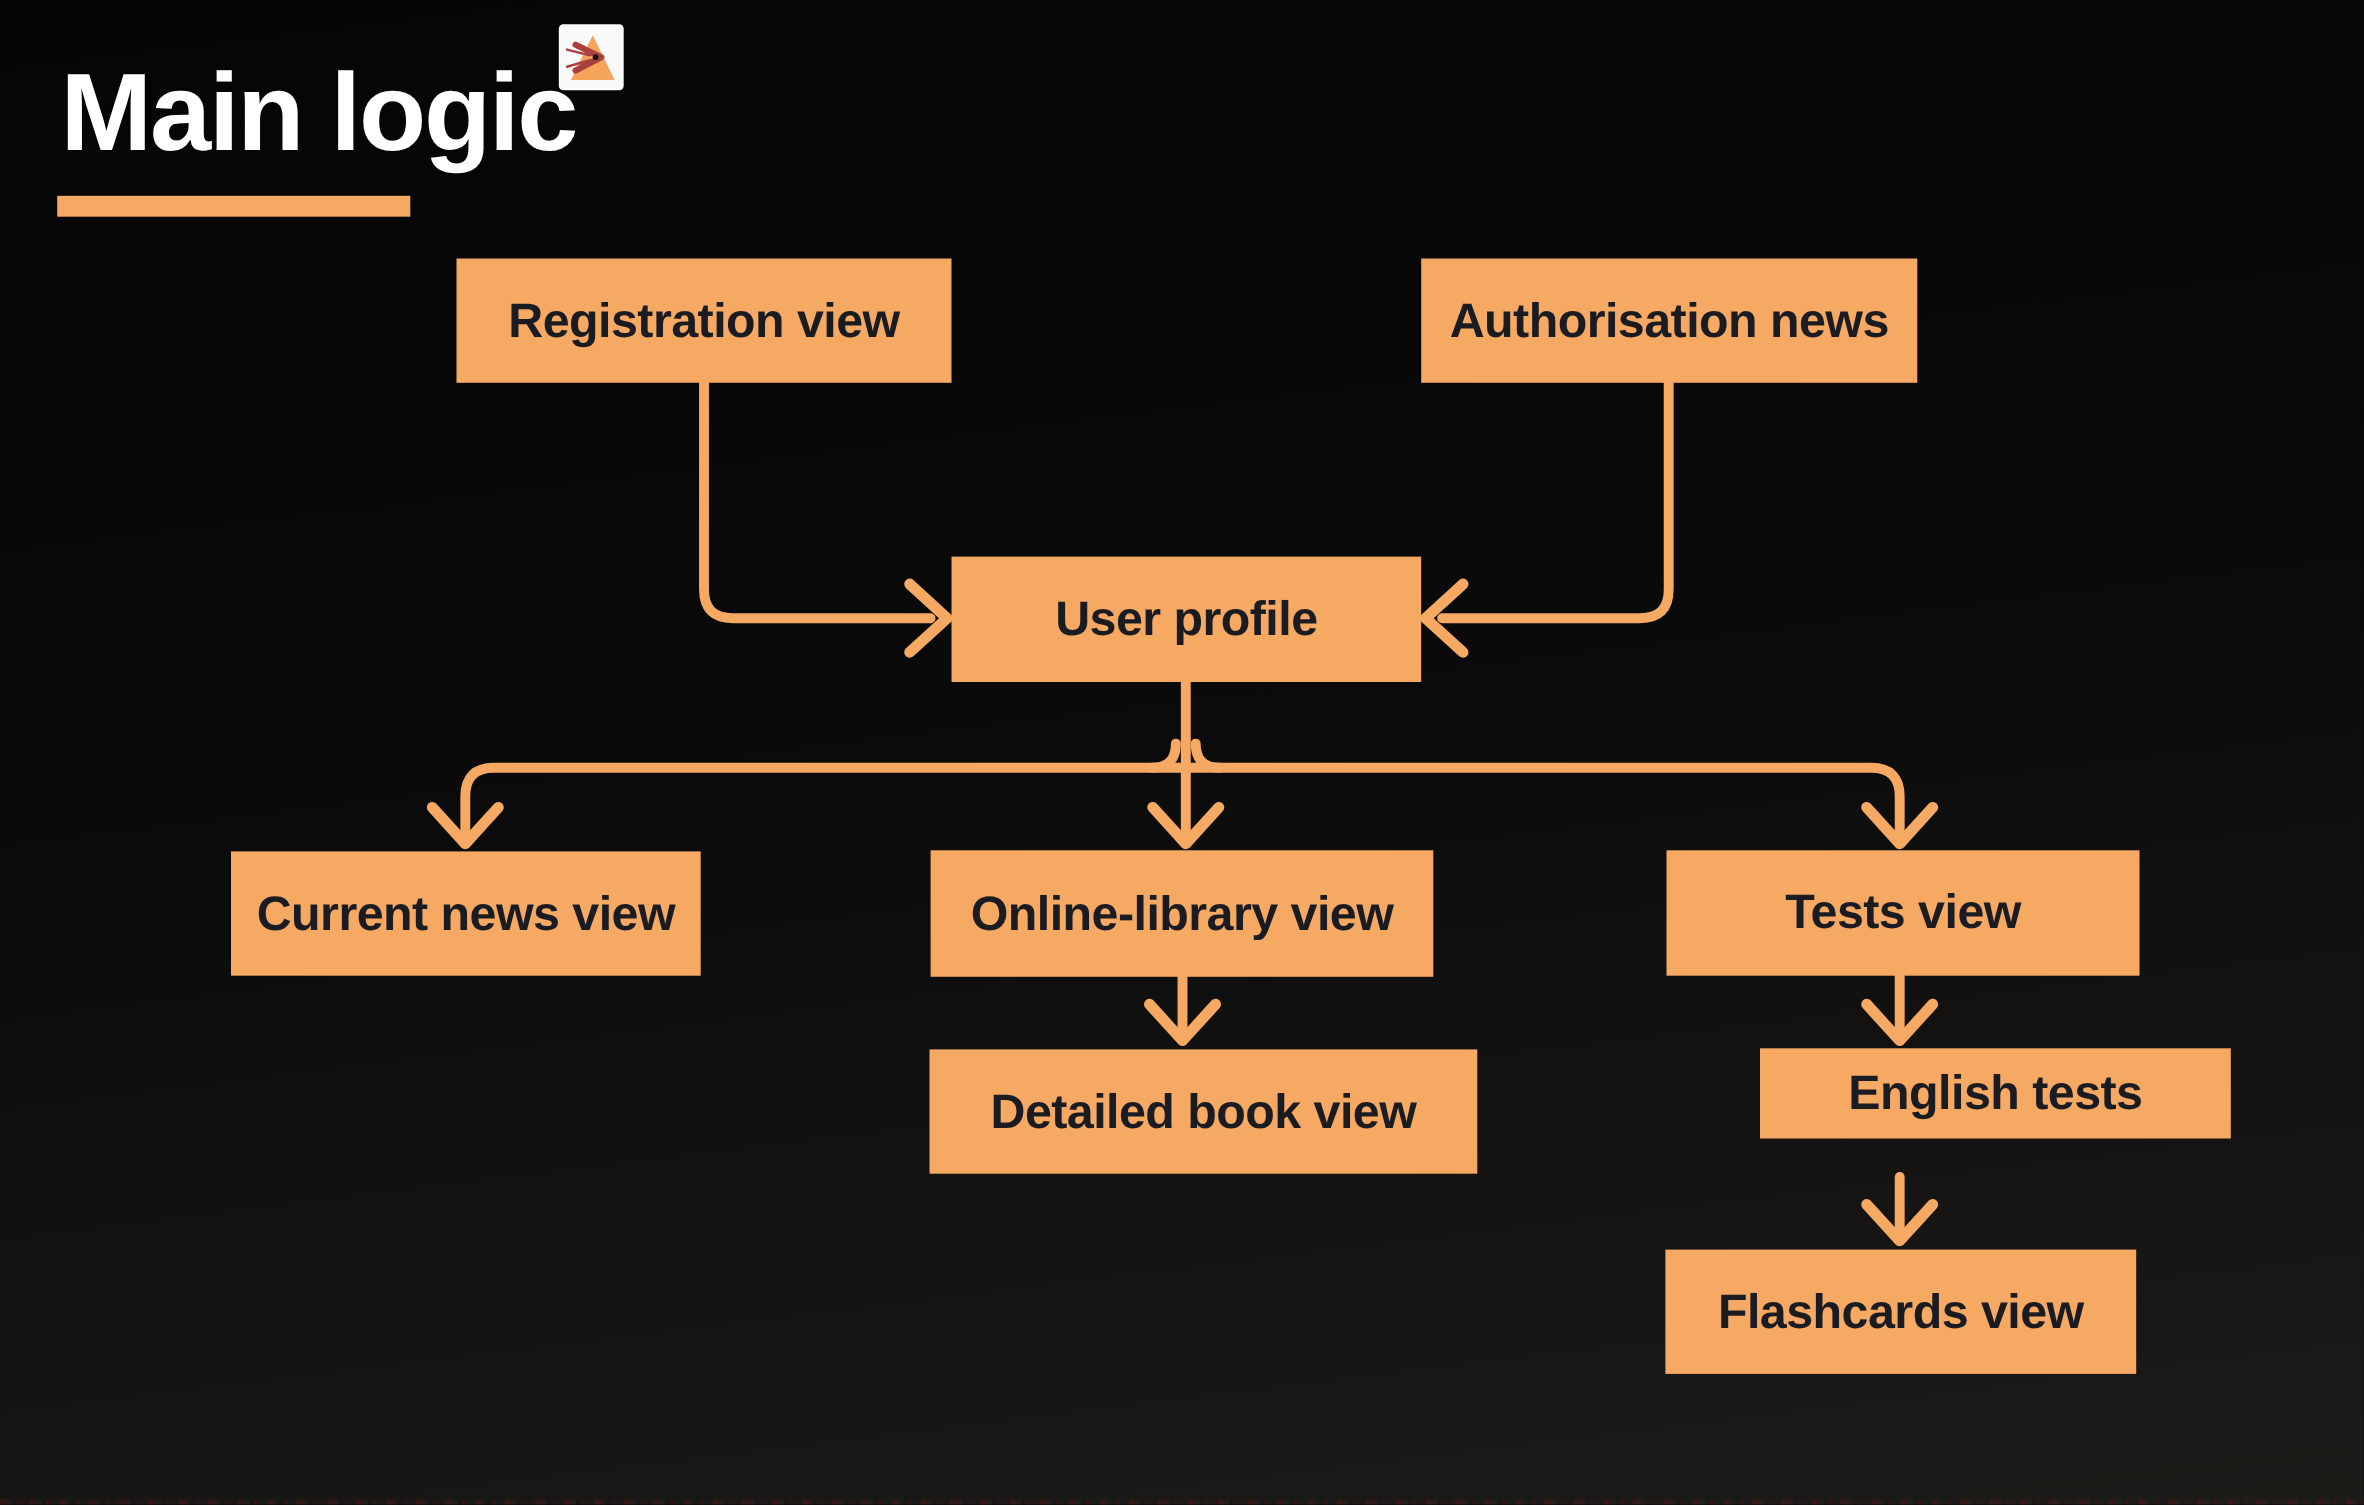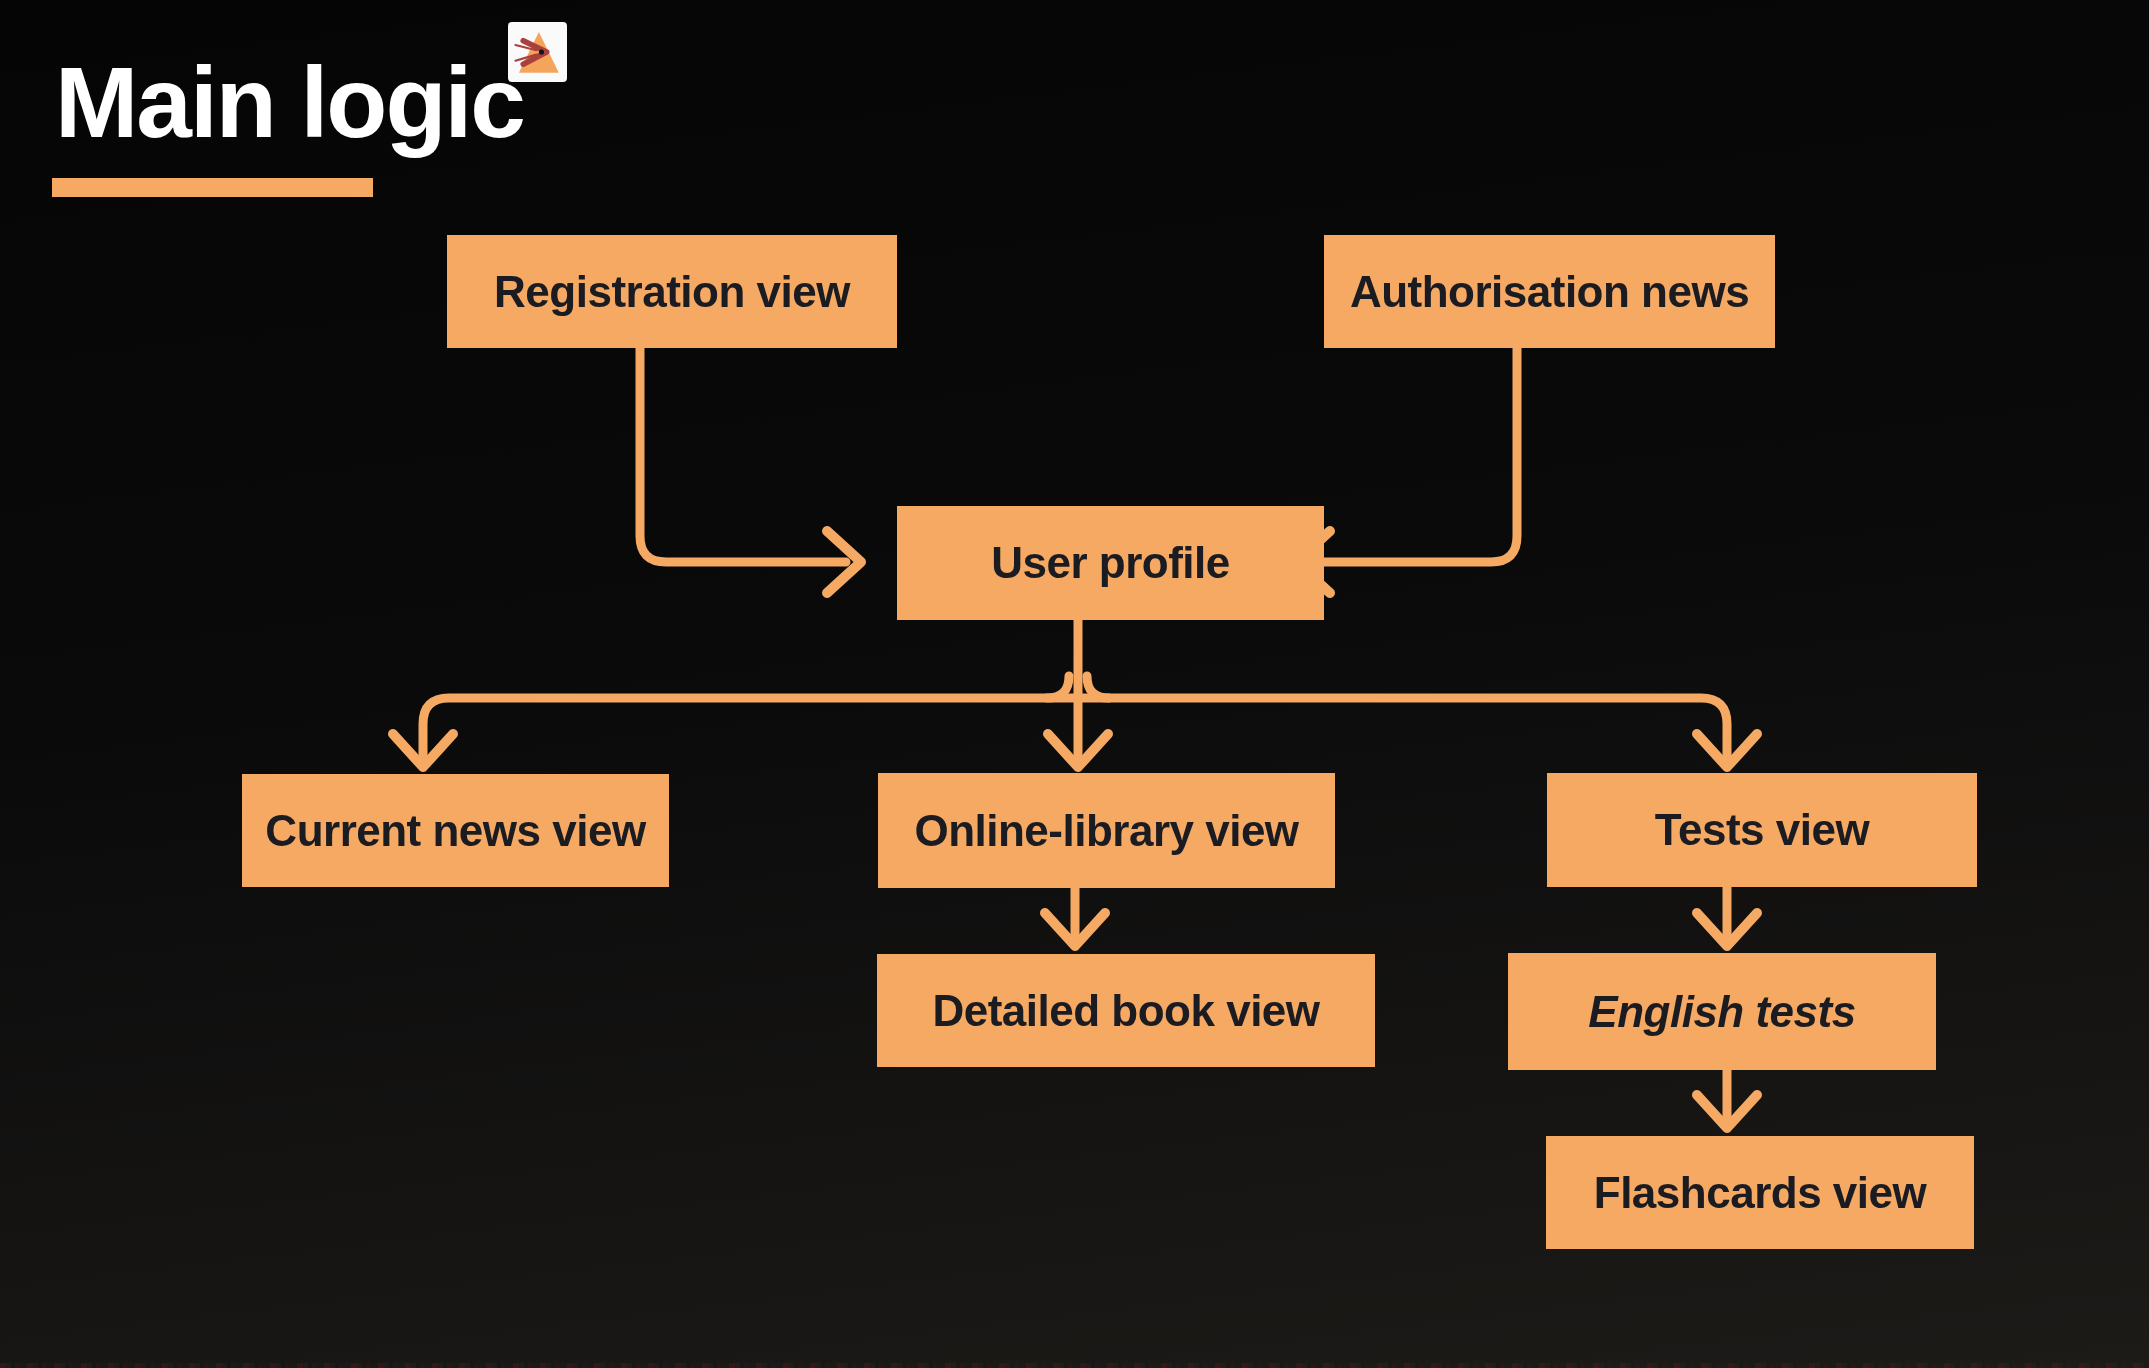--- a/index.html
+++ b/index.html
@@ -41,21 +41,20 @@
     stroke-linecap:round;stroke-linejoin:round;
   }
   .connectors path.head{stroke-width:10;}
   .node{
     position:absolute;
     background:var(--accent);
     color:var(--node-text);
     display:flex;align-items:center;justify-content:center;
     font-size:44px;font-weight:700;letter-spacing:-0.5px;
     text-align:center;
-    margin-left:32px;
   }
   .bottom-artifact{
     position:absolute;left:0;bottom:0;width:100%;height:5px;opacity:.55;
     background:repeating-linear-gradient(90deg,
       rgba(110,28,24,.55) 0 6px,
       rgba(45,45,45,.5) 6px 11px,
       rgba(0,0,0,0) 11px 15px,
       rgba(80,20,18,.45) 15px 19px,
       rgba(30,30,30,.5) 19px 27px);
   }
@@ -112,18 +111,18 @@
   <div class="node" style="left:865px;top:506px;width:427px;height:114px;">User profile</div>
 
   <div class="node" style="left:210px;top:774px;width:427px;height:113px;">Current news view</div>
 
   <div class="node" style="left:1515px;top:773px;width:430px;height:114px;">Tests view</div>
 
   <div class="node" style="left:846px;top:773px;width:457px;height:115px;">Online-library view</div>
 
   <div class="node" style="left:845px;top:954px;width:498px;height:113px;">Detailed book view</div>
 
-  <div class="node" style="left:1476px;top:953px;width:428px;height:117px;font-style:italic;">English tests</div>
+  <div class="node" style="left:1600px;top:953px;width:428px;height:82px;">English tests</div>
 
   <div class="node" style="left:1514px;top:1136px;width:428px;height:113px;">Flashcards view</div>
 
   <div class="bottom-artifact"></div>
 </div>
 
 </body></html>

